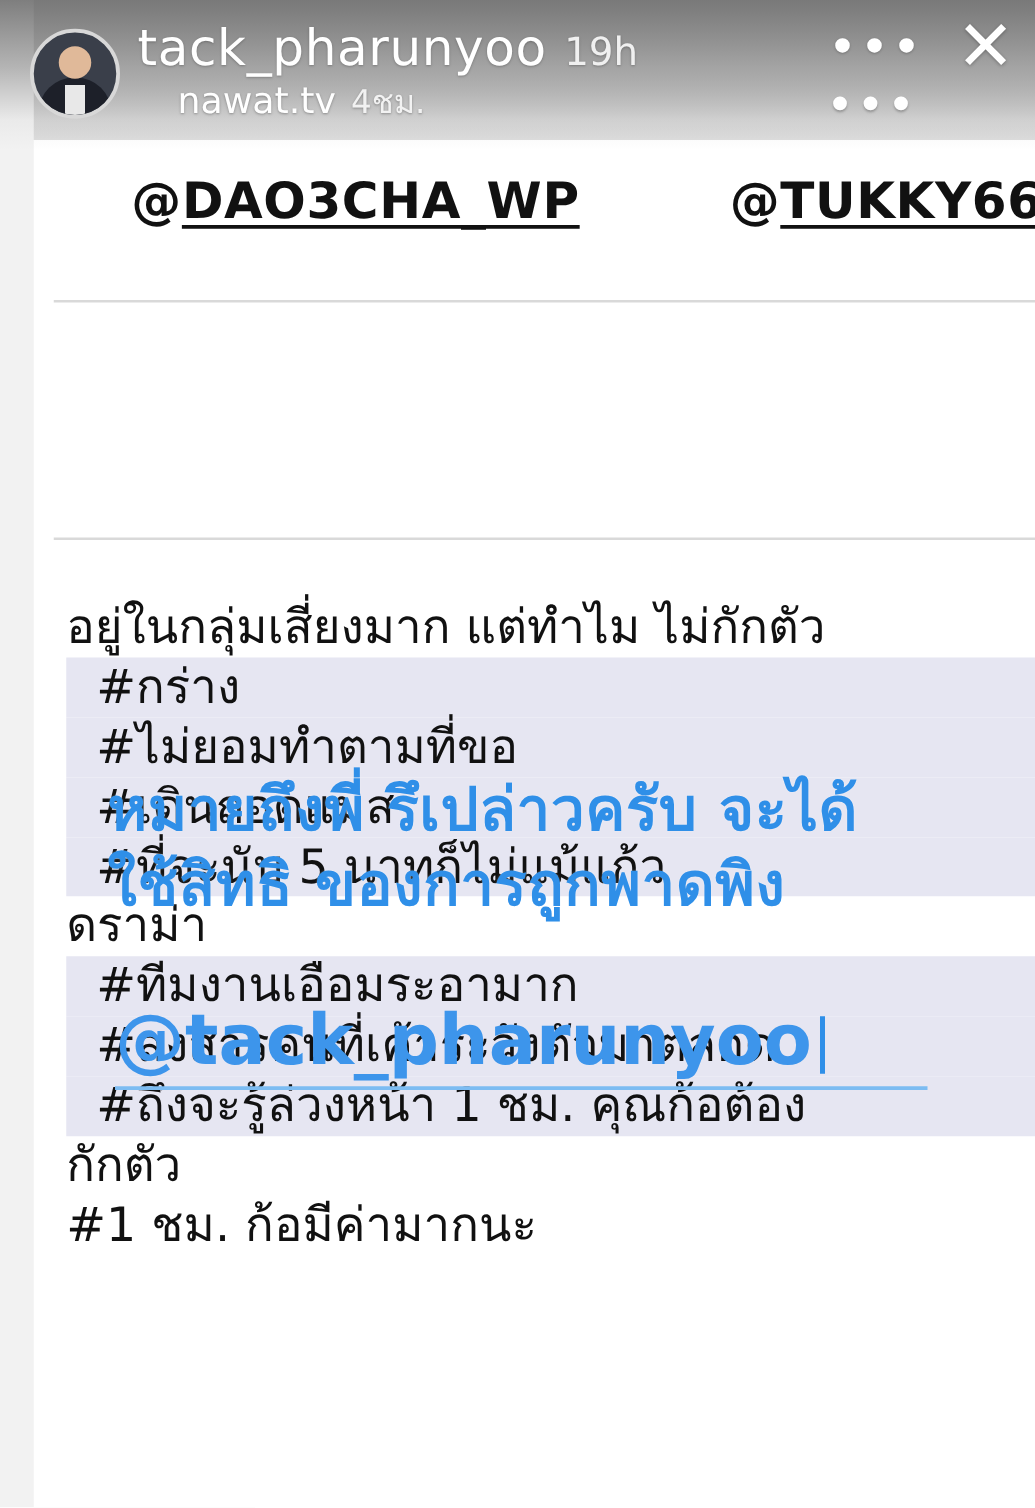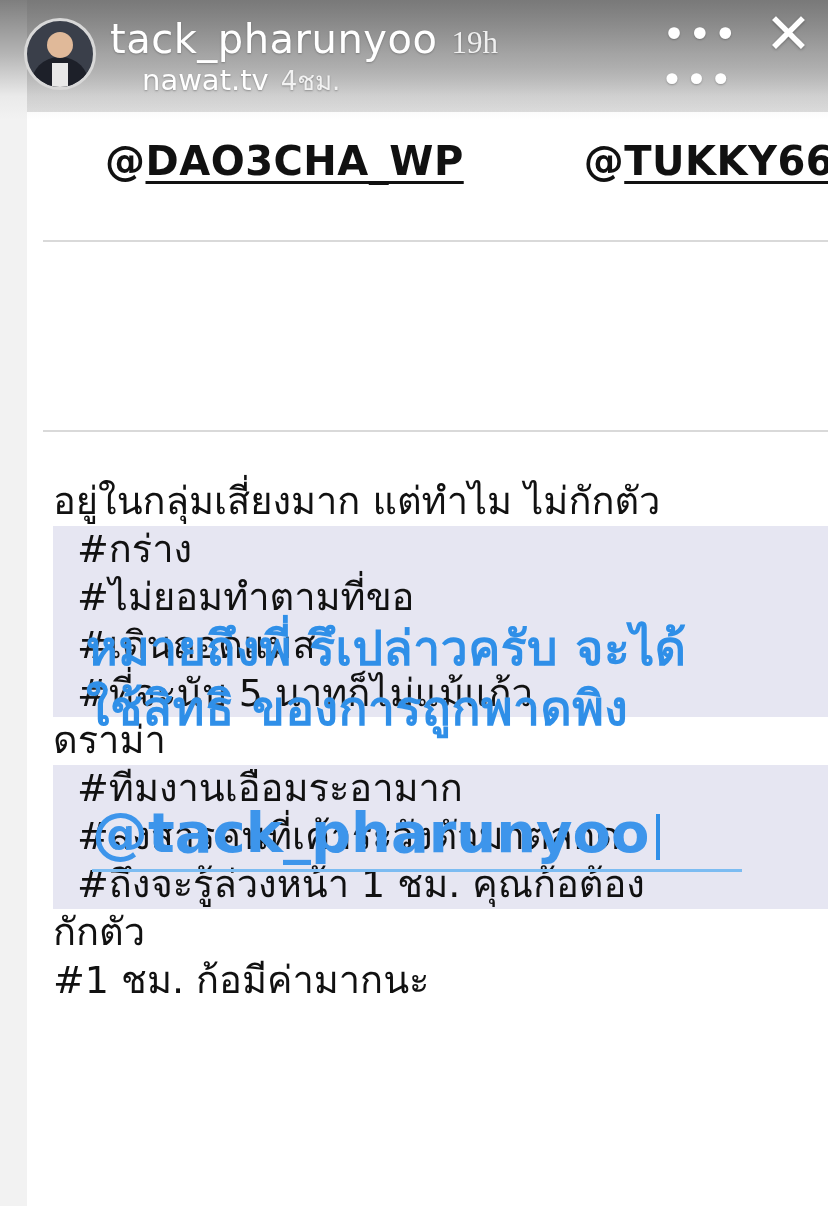--- a/index.html
+++ b/index.html
@@ -25,21 +25,21 @@
     height: 120px;
     background: linear-gradient(180deg, rgba(120,120,120,0.95) 0%, rgba(160,160,160,0.75) 45%, rgba(210,210,210,0.25) 80%, rgba(235,235,235,0) 100%);
     z-index: 5;
   }
   .header-row {
     position: absolute;
     top: 10px; left: 0;
     width: 828px;
     height: 90px;
     display: flex;
-    align-items: flex-start;
+    align-items: center;
     z-index: 7;
     padding: 0 16px;
   }
   .avatar {
     width: 72px; height: 72px;
     border-radius: 50%;
     margin-top: 8px;
     margin-left: 8px;
     background: #3a3f4a;
     border: 3px solid #d8d8d8;
@@ -85,21 +85,20 @@
   .username {
     font-size: 40px;
     color: #ffffff;
     letter-spacing: 0.5px;
     text-shadow: 0 1px 2px rgba(0,0,0,0.25);
   }
   .timeago {
     font-size: 31px;
     color: #f0f0f0;
     text-shadow: 0 1px 2px rgba(0,0,0,0.25);
-    font-family: Liberation Serif, serif;
   }
   .sub-line {
     display: flex;
     align-items: baseline;
     gap: 12px;
     margin-top: -2px;
     white-space: nowrap;
     margin-left: 32px;
   }
   .sub-username {

